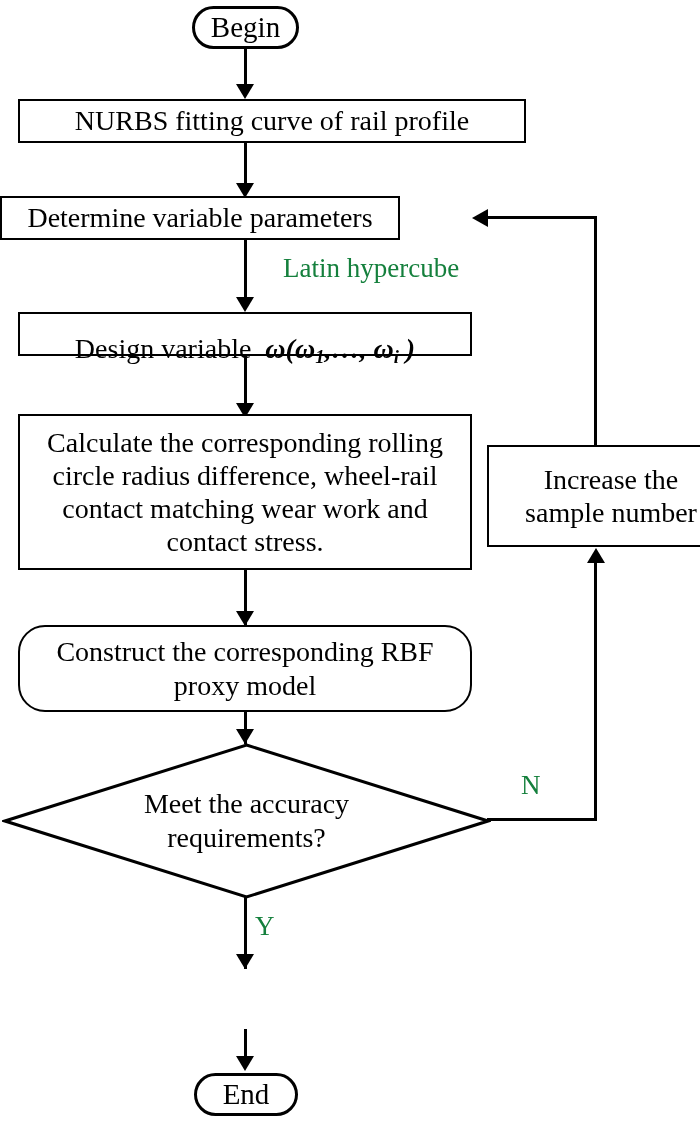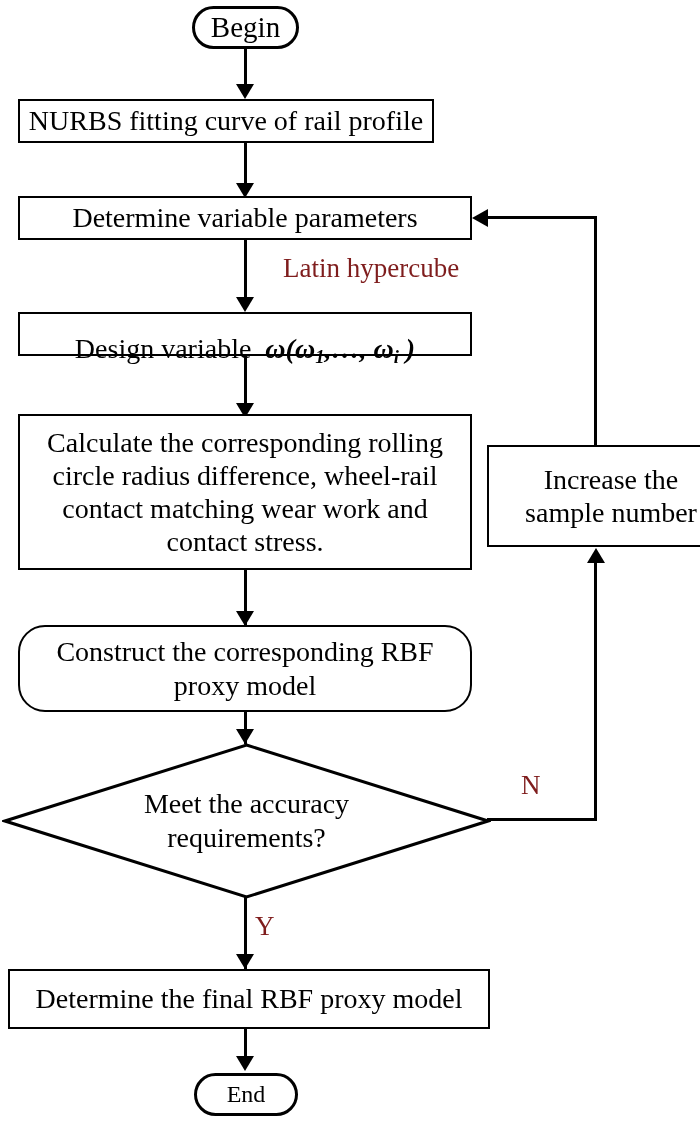--- a/index.html
+++ b/index.html
@@ -90,21 +90,21 @@
     position: absolute;
     width: 0; height: 0;
     border-top: 9px solid transparent;
     border-bottom: 9px solid transparent;
     border-right: 16px solid #000;
   }
   .edge-label {
     position: absolute;
     font-size: 27px;
     line-height: 1;
-    color: #7f1d1d;
+    color: #15803d;
     white-space: nowrap;
   }
   
   .mathvar {
     font-family: "Liberation Serif", "DejaVu Serif", serif;
     font-style: italic;
     font-weight: bold;
   }
   .sub {
     font-size: 0.66em;
@@ -118,28 +118,28 @@
 
 <div id="canvas">
 
   <div class="node terminal" style="left:192px; top:6px; width:107px; height:43px; font-size:29px;">
     <span class="txt">Begin</span>
   </div>
 
   <div class="vline" style="left:244px; top:49px; height:38px;"></div>
   <div class="arrow-down" style="left:236px; top:84px;"></div>
 
-  <div class="node" style="left:18px; top:99px; width:416px; height:44px; font-size:28px;">
+  <div class="node" style="left:18px; top:99px; width:508px; height:44px; font-size:28px;">
     <span class="txt">NURBS fitting curve of rail profile</span>
   </div>
 
   <div class="vline" style="left:244px; top:143px; height:44px;"></div>
   <div class="arrow-down" style="left:236px; top:183px;"></div>
 
-  <div class="node" style="left:18px; top:196px; width:454px; height:44px; font-size:28px;">
+  <div class="node" style="left:0; top:196px; width:400px; height:44px; font-size:28px;">
     <span class="txt">Determine variable parameters</span>
   </div>
 
   <div class="vline" style="left:244px; top:240px; height:62px;"></div>
   <div class="arrow-down" style="left:236px; top:297px;"></div>
 
   <div class="edge-label" style="left:283px; top:255px;"><span>Latin hypercube</span></div>
 
   <div class="node" style="left:18px; top:312px; width:454px; height:44px; font-size:28px;justify-content:flex-end;">
     <span class="txt">
@@ -187,24 +187,21 @@
 
   <div class="node" style="left:487px; top:445px; width:248px; height:102px; font-size:28px;">
     <span class="txt">Increase the
 sample number</span>
   </div>
 
   <div class="vline" style="left:594px; top:216px; height:230px;"></div>
   <div class="hline" style="left:488px; top:216px; width:108px;"></div>
   <div class="arrow-left" style="left:472px; top:209px;"></div>
 
-  <div class="node" style="left:8px; top:969px; width:482px; height:60px; font-size:28px;">
-    <span class="txt">Determine the final RBF proxy model</span>
-  </div>
 
   <div class="vline" style="left:244px; top:1029px; height:38px;"></div>
   <div class="arrow-down" style="left:236px; top:1056px;"></div>
 
-  <div class="node terminal" style="left:194px; top:1073px; width:104px; height:43px; font-size:24px;">
+  <div class="node terminal" style="left:194px; top:1073px; width:104px; height:43px; font-size:29px;">
     <span class="txt">End</span>
   </div>
 
 </div>
 
 </body></html>

